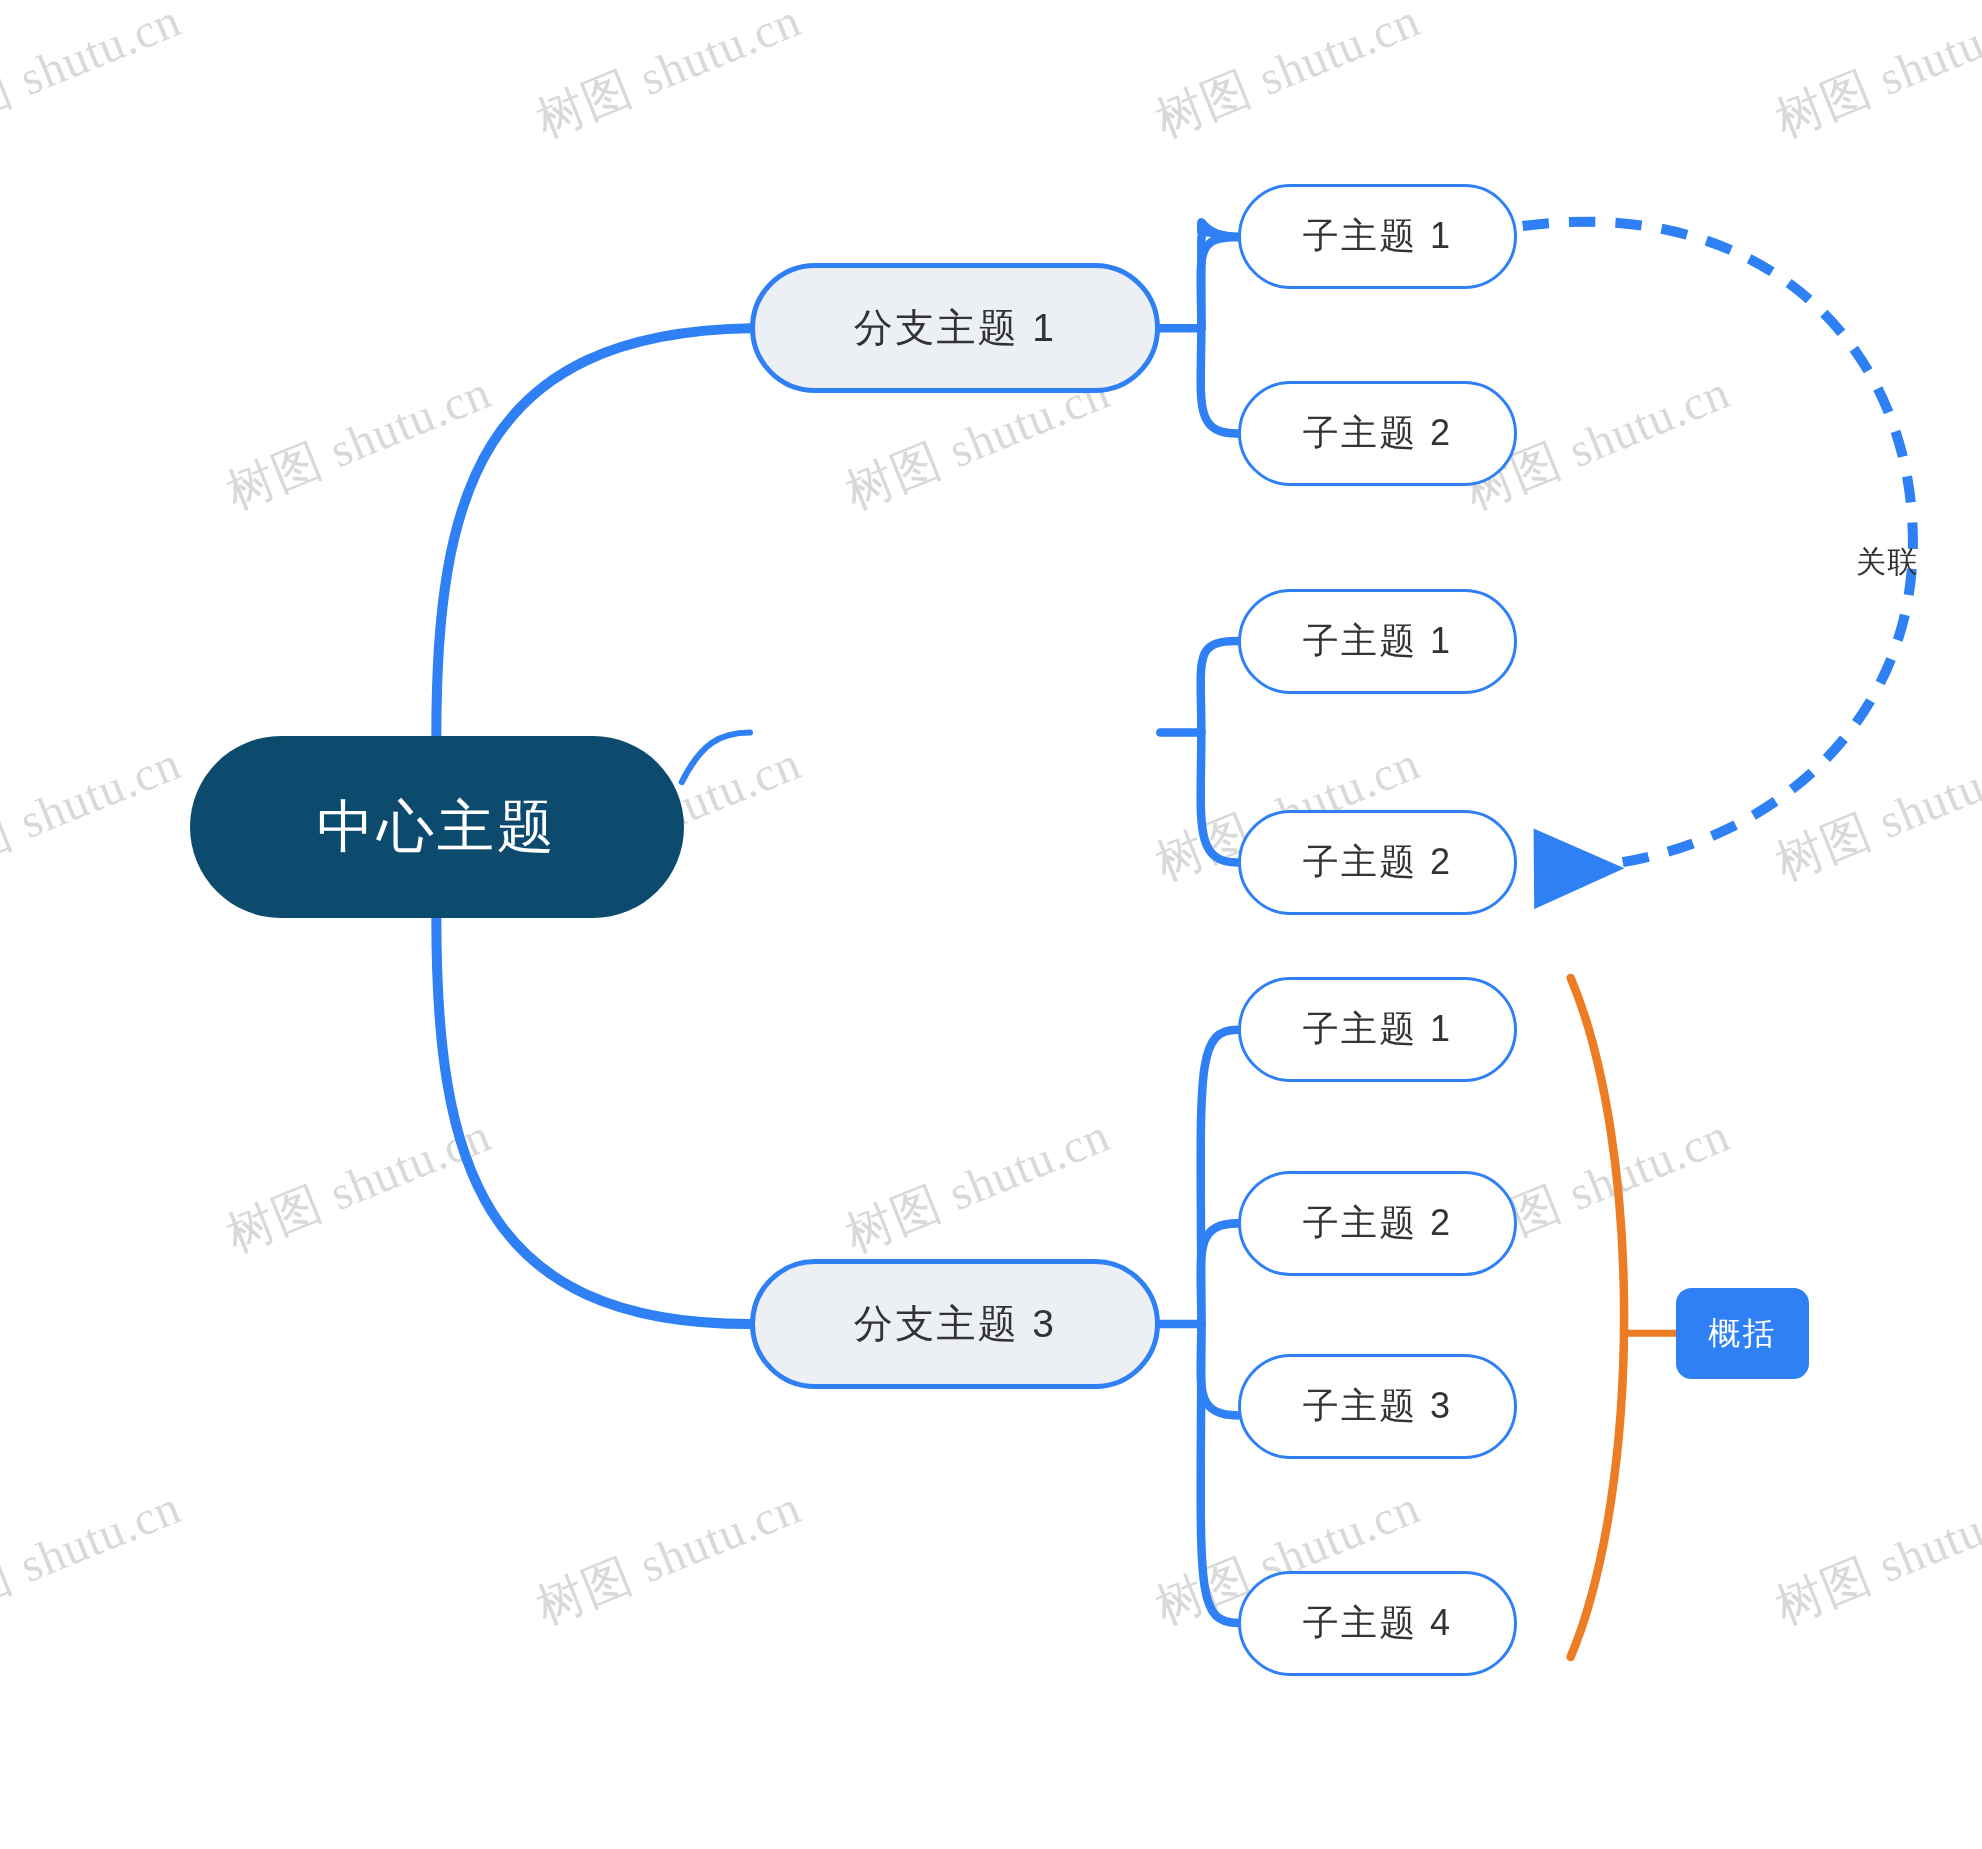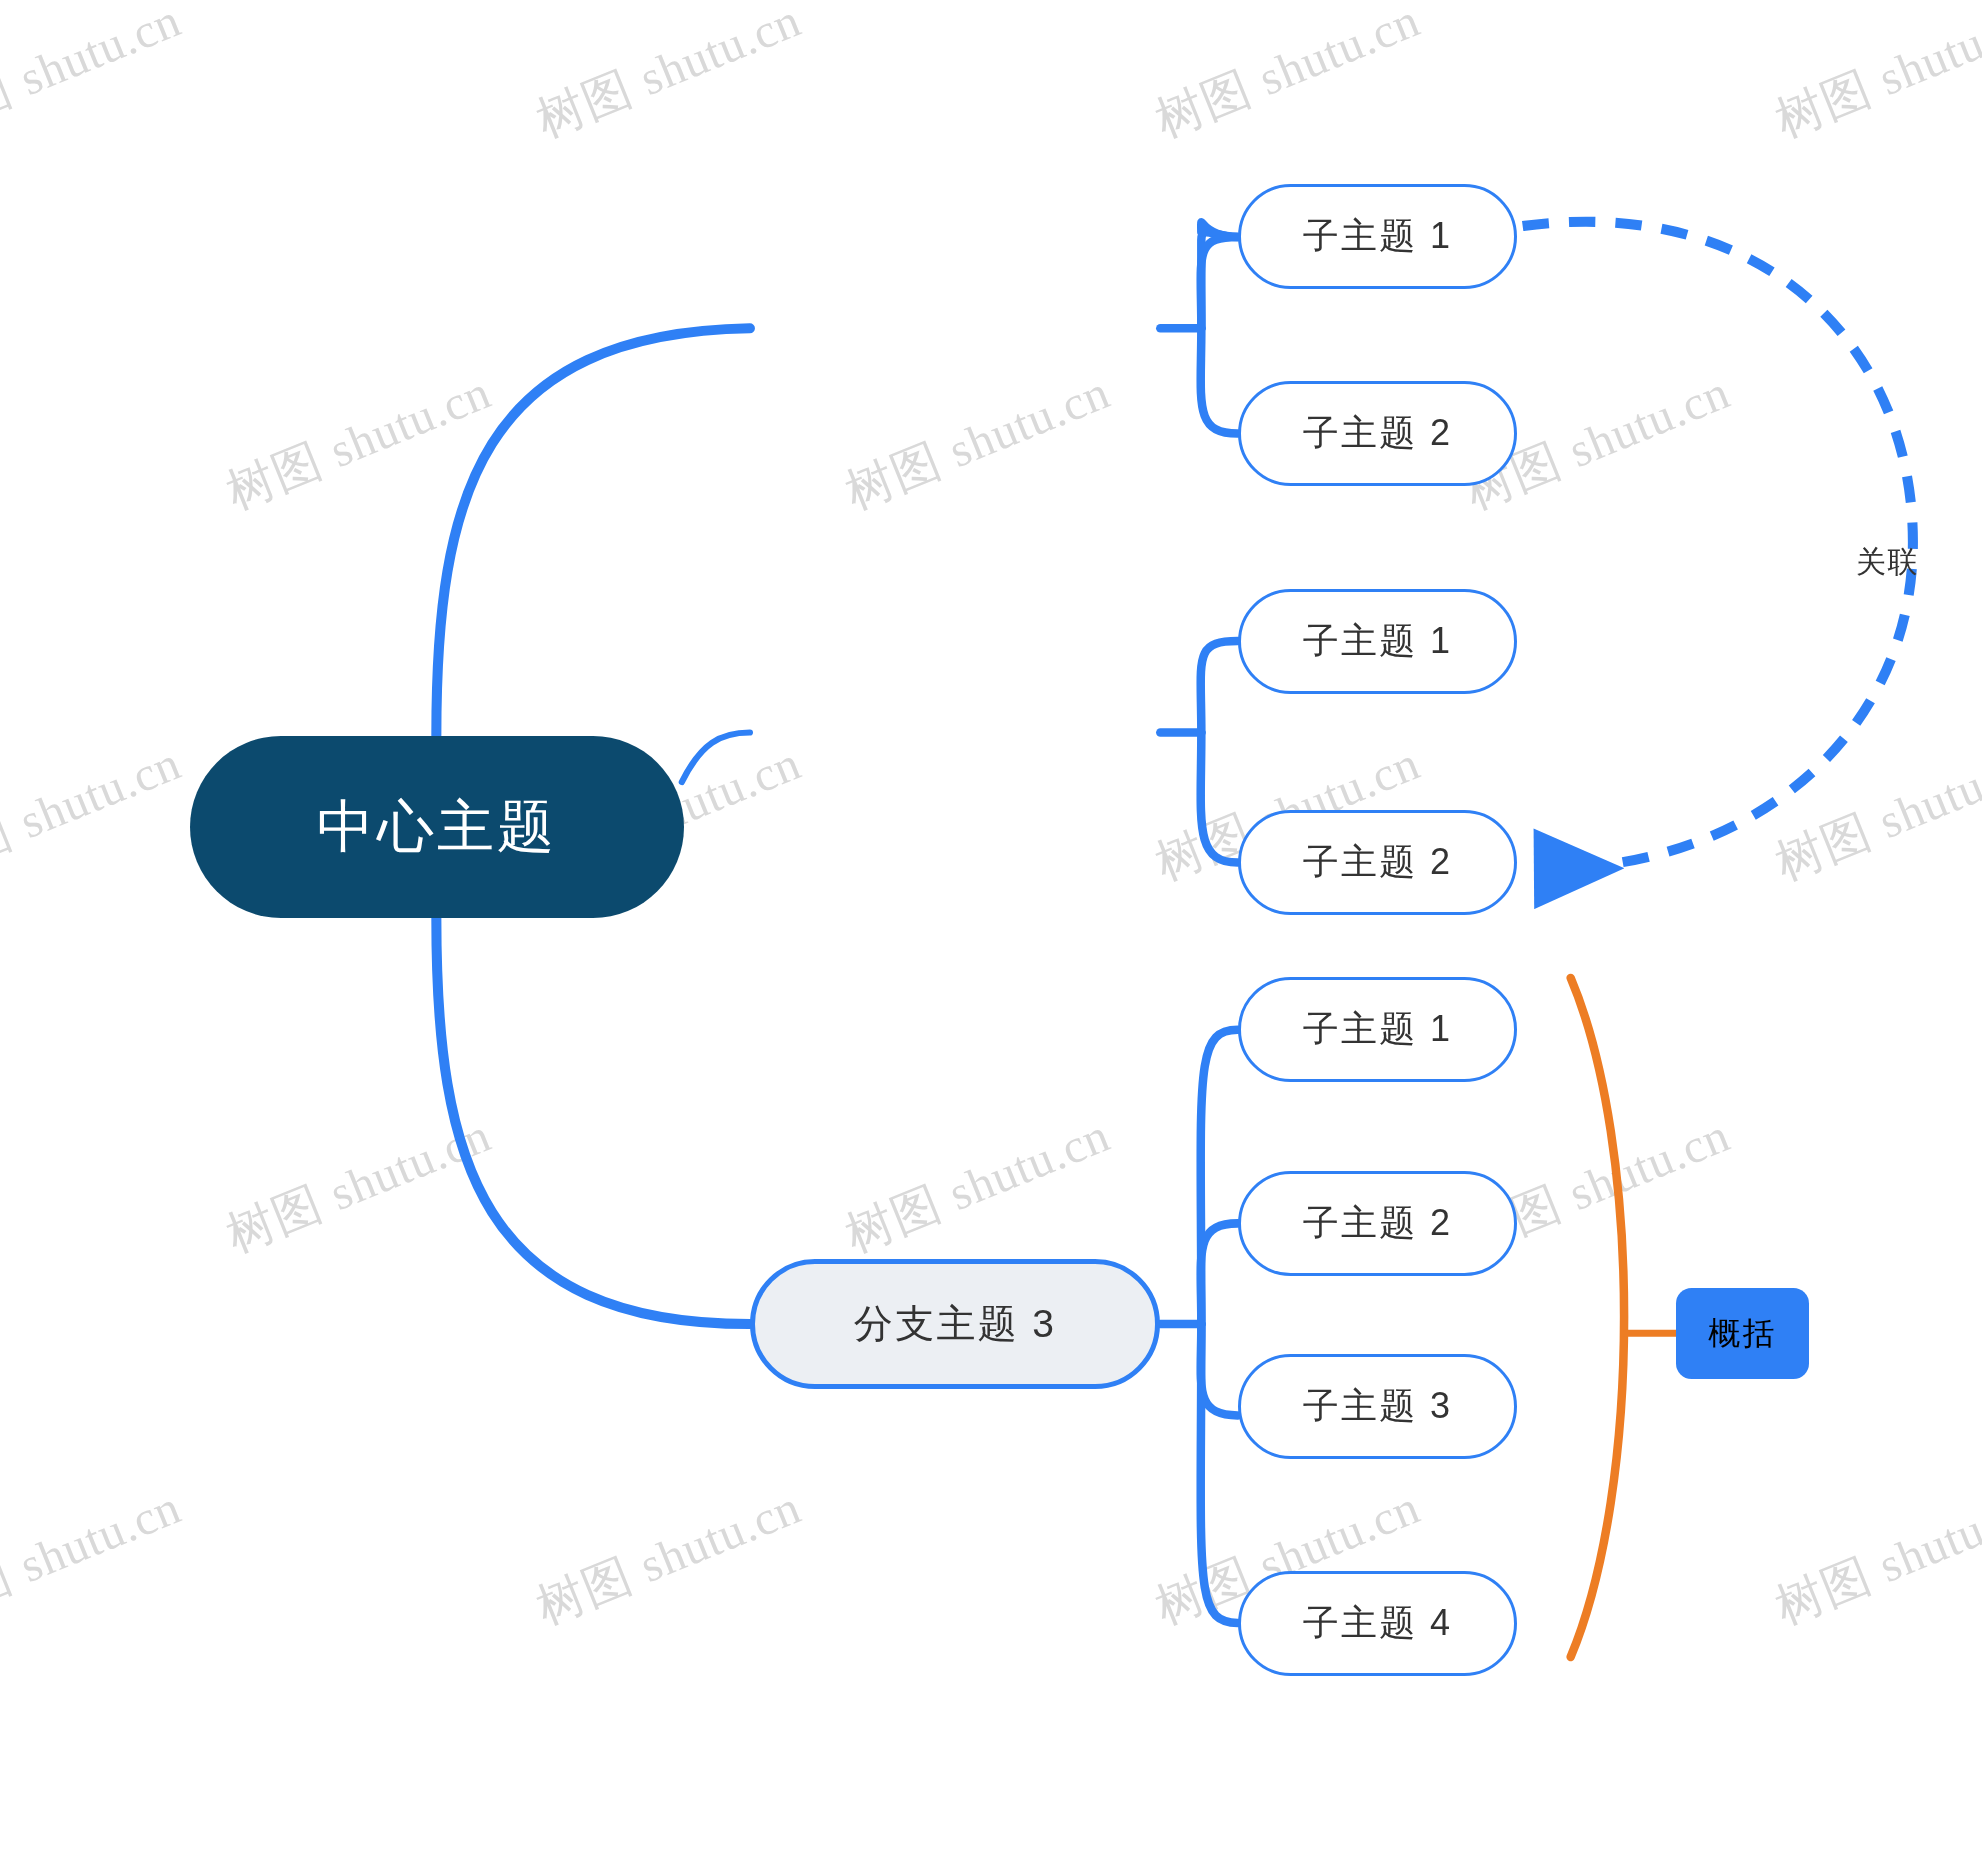--- a/index.html
+++ b/index.html
@@ -78,21 +78,21 @@
   .node-sub {
     background: #ffffff;
     border: 3.1px solid #2f80f5;
     border-radius: 54px;
     color: #333333;
     font-size: 36px;
     letter-spacing: 2.3px;
   }
   .node-summary {
     background: #2f80f5;
-    color: #000000;
+    color: #ffffff;
     border-radius: 15.5px;
     font-size: 32px;
     letter-spacing: 2.3px;
   }
   .edge-label {
     position: absolute;
     color: #333333;
     font-size: 30px;
     letter-spacing: 1.5px;
     white-space: nowrap;
@@ -162,20 +162,23 @@
     <path d="M 2028,1263 C 2120,1480 2120,1920 2028,2140" fill="none" stroke="#ed7d24" stroke-width="11" stroke-linecap="round"></path>
     <path d="M 2100,1722 L 2164,1722" fill="none" stroke="#ed7d24" stroke-width="9" stroke-linecap="round"></path>
   </svg>
 
   <div id="node-layer">
 
     <div class="node node-root" style="left:190px; top:736px; width:494px; height:182px;">
       <span>中心主题</span>
     </div>
 
+    <div class="node node-branch" style="left:750px; top:263px; width:410px; height:130px;">
+      <span>分支主题 1</span>
+    </div>
     <div class="node node-sub" style="left:1238px; top:184px; width:279px; height:105px;">
       <span>子主题 1</span>
     </div>
     <div class="node node-sub" style="left:1238px; top:381px; width:279px; height:105px;">
       <span>子主题 2</span>
     </div>
 
     <div class="node node-sub" style="left:1238px; top:589px; width:279px; height:105px;">
       <span>子主题 1</span>
     </div>

